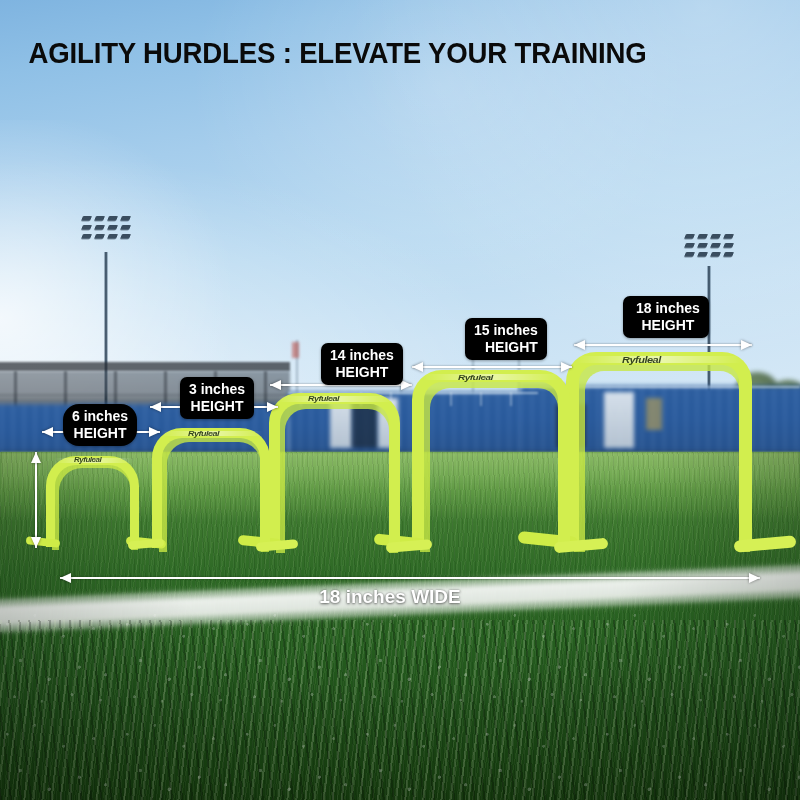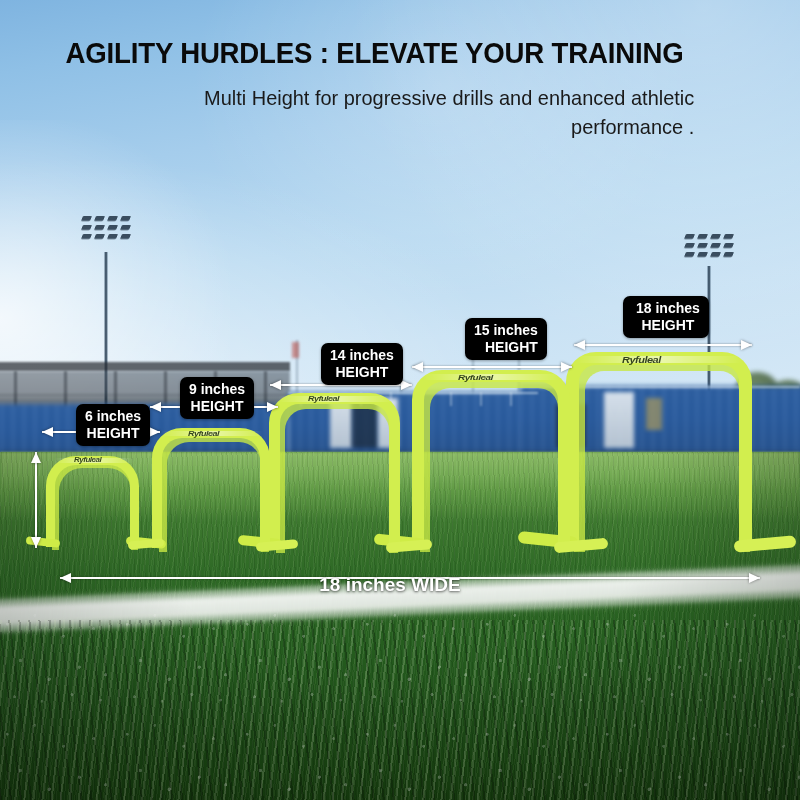--- a/index.html
+++ b/index.html
@@ -170,21 +170,21 @@
   }
   .frame.front {
     border-color:#d2ee4e;
     background:transparent;
   }
   .sheen {
     position:absolute; border-radius:inherit; pointer-events:none;
   }
 
   
-  .hdr { position:absolute; left:0; top:0; width:712px; text-align:right; }
+  .hdr { position:absolute; left:0; top:0; width:712px; text-align:left; }
   .title {
     font-weight:bold; font-size:30px; letter-spacing:-0.2px; color:#0a0a0a;
     transform:scaleX(0.92); transform-origin:center;
     white-space:nowrap;
   }
   .subtitle {
     font-size:21px; color:#1a1a1a; line-height:1.38;
     transform:scaleX(0.95); transform-origin:center;
   }
 
@@ -392,24 +392,20 @@
     <div class="frame front" style="left:2px; top:0; width:93px; height:91px; border-width:9px;"></div>
     <div class="sheen" style="left:10px; top:2px; width:80px; height:5px; background:linear-gradient(90deg,rgba(255,255,255,0),rgba(255,255,255,.5),rgba(255,255,255,0)); border-radius:4px;"></div>
     <div class="foot" style="left:-18px; top:82px; width:34px; height:8px; background:#cfec47; border-radius:4px; transform:rotate(6deg);"></div>
     <div class="foot" style="left:84px; top:84px; width:36px; height:8px; background:#d6f055; border-radius:4px; transform:rotate(-5deg);"></div>
     <div class="logo" style="left:30px; top:0; font-size:8px;">Ryfuleal</div>
   </div>
 
   <div class="hdr" style="top:36px;">
     <div class="title">AGILITY HURDLES : ELEVATE YOUR TRAINING</div>
   </div>
-  <div class="hdr" style="top:84px;">
-    <div class="subtitle">Multi Height for progressive drills and enhanced athletic</div>
-    <div class="subtitle">performance .</div>
-  </div>
 
   <div class="measure" style="left:42px; top:425px; width:118px; height:13px;">
     <div class="shaft"></div>
       <div class="head l"></div>
       <div class="head r"></div>
   </div>
   <div class="measure" style="left:150px; top:400px; width:128px; height:13px;">
     <div class="shaft"></div>
       <div class="head l"></div>
       <div class="head r"></div>
@@ -434,28 +430,28 @@
     <div class="shaft"></div>
       <div class="head t"></div>
       <div class="head b"></div>
   </div>
 
   <div class="measure" style="left:60px; top:571px; width:700px; height:13px;">
     <div class="shaft"></div>
       <div class="head l"></div>
       <div class="head r"></div>
   </div>
-  <div class="wide-label" style="left:0; top:574px; width:780px; text-align:center;">18 inches WIDE</div>
-
-  <div class="badge" style="left:76px; top:404px;">
+  <div class="wide-label" style="left:0; top:586px; width:780px; text-align:center;">18 inches WIDE</div>
+
+  <div class="badge" style="left:63px; top:404px;border-radius:16px;">
     <span class="l1">6 inches</span>
     <span class="l2">HEIGHT</span>
   </div>
   <div class="badge" style="left:180px; top:377px;">
-    <span class="l1">9 inches</span>
+    <span class="l1">3 inches</span>
     <span class="l2">HEIGHT</span>
   </div>
   <div class="badge" style="left:321px; top:343px;">
     <span class="l1">14 inches</span>
     <span class="l2">HEIGHT</span>
   </div>
   <div class="badge" style="left:465px; top:318px;text-align:right;">
     <span class="l1">15 inches</span>
     <span class="l2">HEIGHT</span>
   </div>

